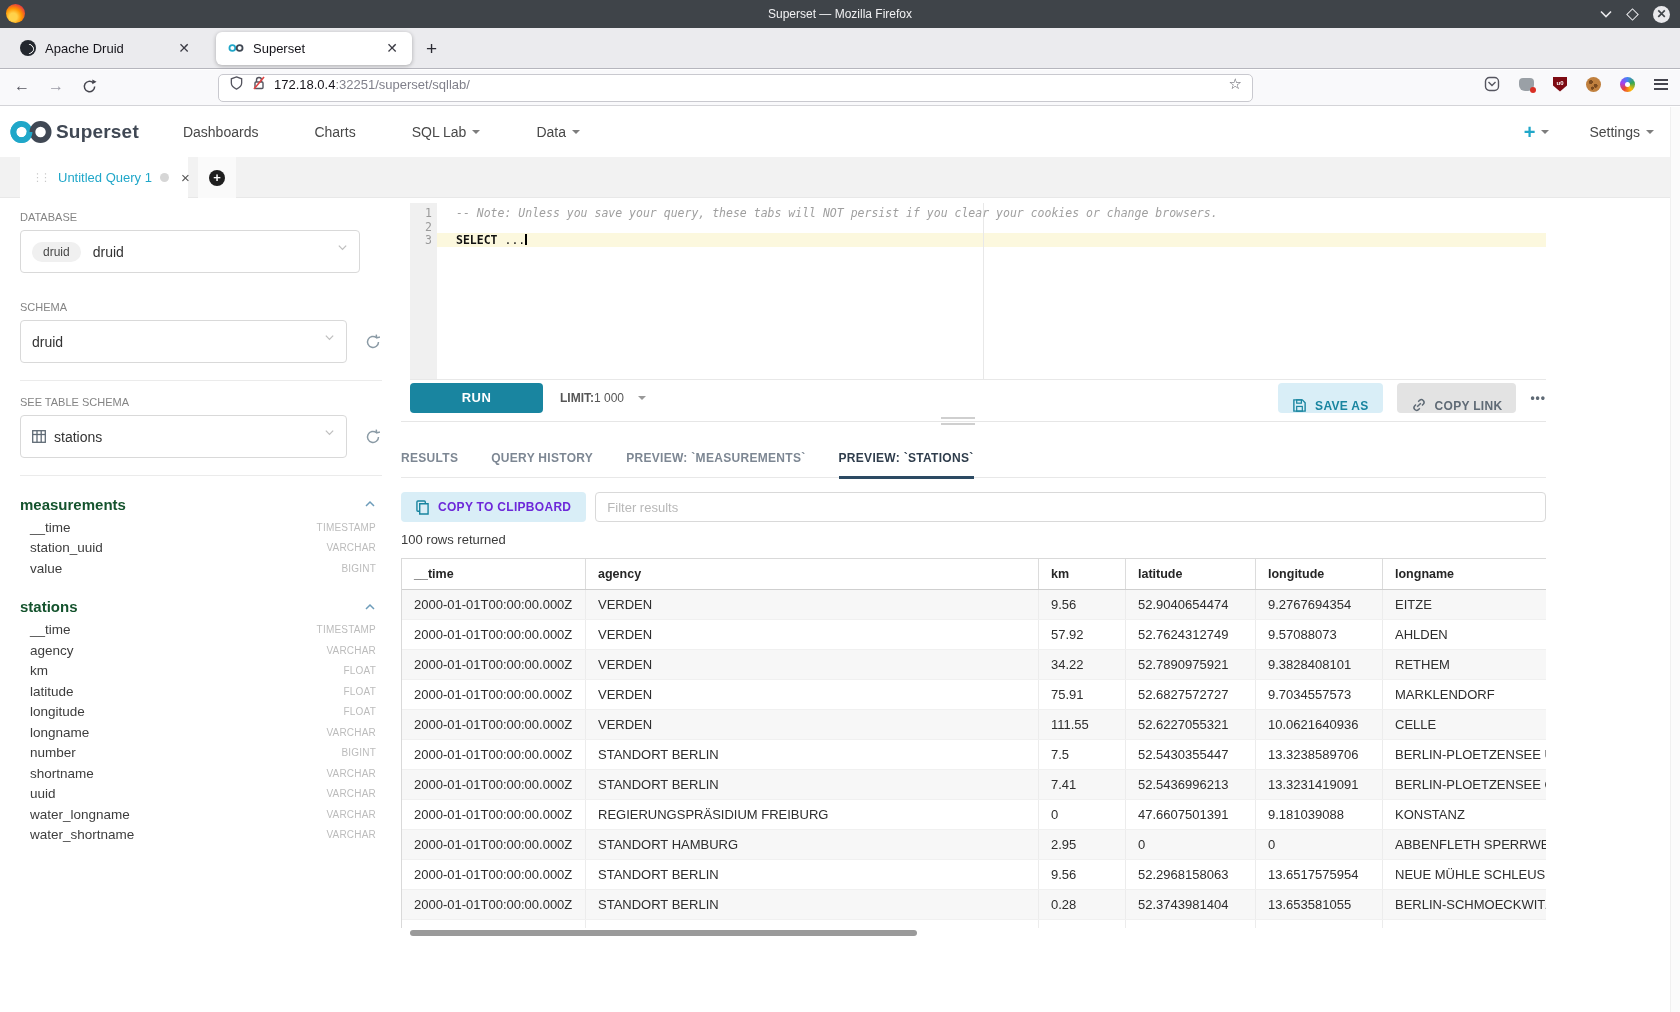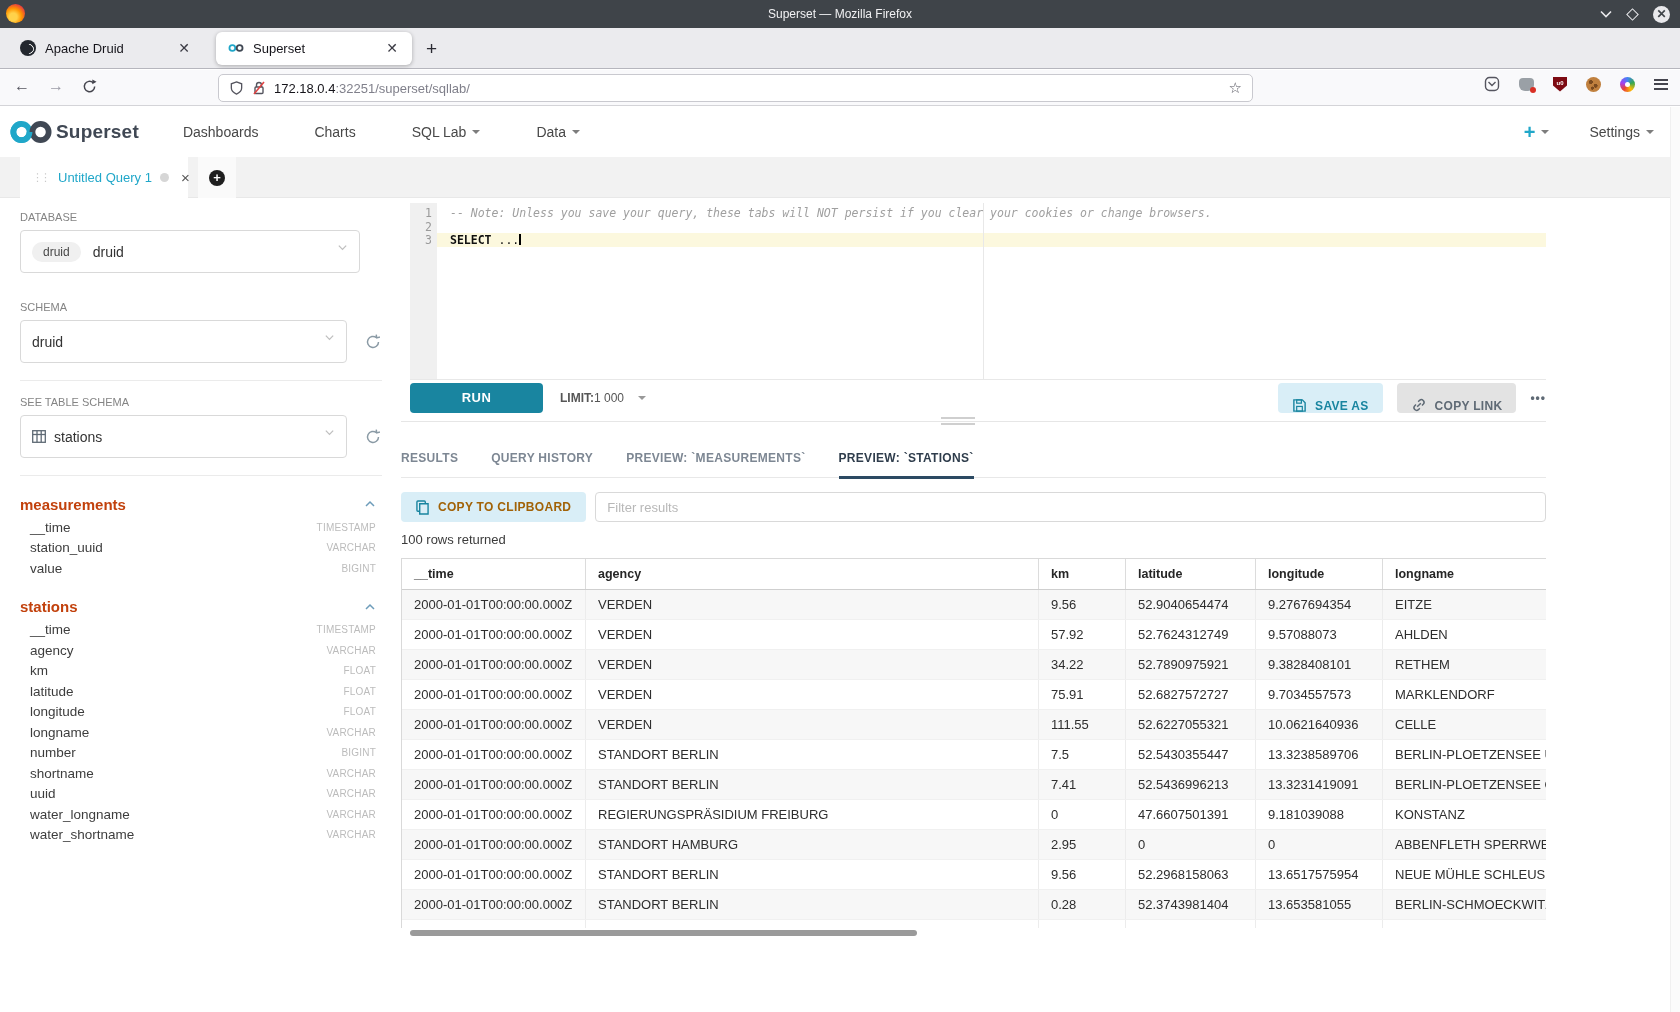--- a/index.html
+++ b/index.html
@@ -20,21 +20,21 @@
   .btab.active{background:#fff;border-radius:6px;box-shadow:0 1px 4px rgba(0,0,0,.28)}
   .btab .favicon{width:16px;height:16px;margin-right:9px;flex:0 0 auto}
   .btab-label{flex:1;overflow:hidden;white-space:nowrap}
   .btab-close{color:#3b3b44;font-size:14px;padding:0 2px}
   .druid-ic{width:16px;height:16px;border-radius:50%;background:#23272e;position:relative}
   .druid-ic::after{content:"";position:absolute;left:4px;top:4px;width:8px;height:8px;border:1.6px solid #fff;border-radius:50%;border-left-color:transparent;border-bottom-color:transparent;transform:rotate(45deg)}
   .newtab-btn{font-size:19px;color:#2b2b33;margin-left:14px;line-height:19px}
 
   .nav-toolbar{position:absolute;top:70px;left:0;right:0;height:36px;background:#f9f9fb;border-bottom:1px solid #d4d4d8}
   .nav-btn{position:absolute;top:7px;font-size:16px;color:#55555f}
-  .url-box{position:absolute;left:218px;top:4px;width:1035px;height:28px;background:#fff;border:1px solid #c9c9cf;border-radius:5px;display:flex;align-items:center;padding:10px 10px;gap:8px}
+  .url-box{position:absolute;left:218px;top:4px;width:1035px;height:28px;background:#fff;border:1px solid #c9c9cf;border-radius:5px;display:flex;align-items:flex-start;padding:0 10px;gap:8px}
   .url-host{font-size:13px;color:#15141a}
   .url-rest{font-size:13px;color:#80808b}
   .url-star{margin-left:auto;color:#55555f;font-size:15px}
   .tb-icons{position:absolute;right:12px;top:6px;display:flex;align-items:center;gap:19px}
   .hamburger{width:14px;height:11px;border-top:2px solid #45454e;border-bottom:2px solid #45454e;position:relative}
   .hamburger::after{content:"";position:absolute;left:0;top:2.5px;width:14px;height:2px;background:#45454e}
   .ublock-ic{width:14px;height:15px;background:#7d0a12;clip-path:polygon(0 0,100% 0,100% 60%,50% 100%,0 60%);color:#fff;font-size:6px;text-align:center;line-height:13px;font-weight:bold}
   .cookie-ic{width:15px;height:15px;border-radius:50%;background:
     radial-gradient(circle at 32% 34%, #7a4a1f 1.8px, transparent 2.2px),
     radial-gradient(circle at 64% 58%, #7a4a1f 1.8px, transparent 2.2px),
@@ -68,32 +68,32 @@
   .sidebar{position:absolute;left:20px;top:198px;width:362px}
   .side-label{font-size:11px;color:#848484;margin:13px 0 7px}
   .select-row{display:flex;align-items:center;gap:17px}
   .select{height:43px;border:1px solid #d9d9d9;border-radius:4px;display:flex;align-items:center;padding:0 11px;background:#fff;width:340px;position:relative}
   .select .chev{position:absolute;right:11px;top:11px}
   .pill{background:#f0f0f0;border-radius:11px;padding:3px 11px;font-size:12px;color:#484848;margin-right:12px}
   .select-value{font-size:14px;color:#333}
   .side-divider{border-top:1px solid #ebebeb;margin-top:17px}
   .schema-section{margin-top:15px}
   .schema-head{display:flex;align-items:center;justify-content:space-between;width:356px;height:26px}
-  .schema-name{color:#c2410c;font-size:15px;font-weight:bold}
+  .schema-name{color:#14532d;font-size:15px;font-weight:bold}
   .col-row{display:flex;justify-content:space-between;align-items:center;width:346px;margin-left:10px;height:20.5px}
   .col-name{font-size:13.5px;color:#3d3d3d}
   .col-type{font-size:10px;color:#bcbcbc;letter-spacing:.2px}
 
   
   .editor{position:absolute;left:410px;top:203px;width:1136px;height:177px;font-family:"DejaVu Sans Mono",monospace;font-size:11.5px;line-height:13.5px;border-bottom:1px solid #e8e8e8;background:#fff;overflow:hidden}
   .gutter{position:absolute;left:0;top:0;width:27px;height:100%;background:#f0f0f0;color:#9a9a9a;text-align:right;padding:4px 5px 0 0}
   .print-margin{position:absolute;left:573px;top:0;bottom:0;width:1px;background:#e8e8e8}
   .active-line{position:absolute;left:27px;right:0;top:30px;height:14px;background:#fcf8de}
   .codelines{position:absolute;left:27px;top:4px;right:0}
-  .codeline{height:13.5px;white-space:nowrap;padding-left:13px;position:relative}
+  .codeline{height:13.5px;white-space:nowrap;padding-left:19px;position:relative}
   .comment{color:#9f9f9f;font-style:italic}
   .kw{font-weight:bold;color:#101010}
   .plain{color:#101010}
   .cursor{display:inline-block;width:2px;height:11px;background:#000;vertical-align:-1px}
 
   
   .run-row{position:absolute;left:410px;top:382px;width:1136px;height:31px;display:flex;align-items:center}
   .run-btn{width:133px;height:30px;background:#1985a0;border-radius:4px;color:#fff;font-weight:bold;font-size:13px;display:flex;align-items:center;justify-content:center;letter-spacing:.4px}
   .limit{margin-left:17px;font-size:12px;color:#565656;display:flex;align-items:center}
   .limit b{}
@@ -109,21 +109,21 @@
   .splitter-handle{position:absolute;left:540px;top:-5px;width:34px;height:8px;border-top:2px solid #cfcfcf;border-bottom:2px solid #cfcfcf}
 
   
   .rtabs{position:absolute;left:401px;top:437px;width:1145px;height:41px;border-bottom:1px solid #e8e8e8;display:flex;align-items:flex-start}
   .rtab{font-size:12px;font-weight:bold;color:#7d8793;margin-right:33px;height:41px;display:flex;align-items:center;position:relative;letter-spacing:.3px}
   .rtab.active{color:#2f3d4c}
   .rtab.active::after{content:"";position:absolute;left:0;right:0;bottom:-1px;height:3px;background:#2c4a63}
 
   
   .copy-row{position:absolute;left:401px;top:492px;width:1145px;height:30px;display:flex;gap:9px}
-  .copy-btn{background:#d9eef7;color:#a16207;font-weight:bold;font-size:12px;border-radius:4px;display:flex;align-items:center;gap:9px;padding:0 15px;letter-spacing:.3px}
+  .copy-btn{background:#d9eef7;color:#6d28d9;font-weight:bold;font-size:12px;border-radius:4px;display:flex;align-items:center;gap:9px;padding:0 15px;letter-spacing:.3px}
   .filter-input{flex:1;border:1px solid #d9d9d9;border-radius:4px;font-size:13px;padding:0 11px;color:#333;outline:none;font-family:"Liberation Sans",sans-serif}
   .filter-input::placeholder{color:#b8b8b8}
 
   .rows-returned{position:absolute;left:401px;top:532px;font-size:13px;color:#3b3b3b}
 
   
   .rtable{position:absolute;left:401px;top:558px;width:1145px;height:370px;overflow:hidden;border-top:1px solid #d9d9d9;border-left:1px solid #d9d9d9}
   .tgrid{display:grid;grid-template-columns:184px 453px 87px 130px 127px minmax(0,1fr)}
   .thead{height:31px;background:#fff;border-bottom:1px solid #cfcfcf;font-weight:bold;font-size:12.5px;color:#262626}
   .thead>div{display:flex;align-items:center;padding-left:12px;border-right:1px solid #dcdcdc;overflow:hidden;white-space:nowrap}

